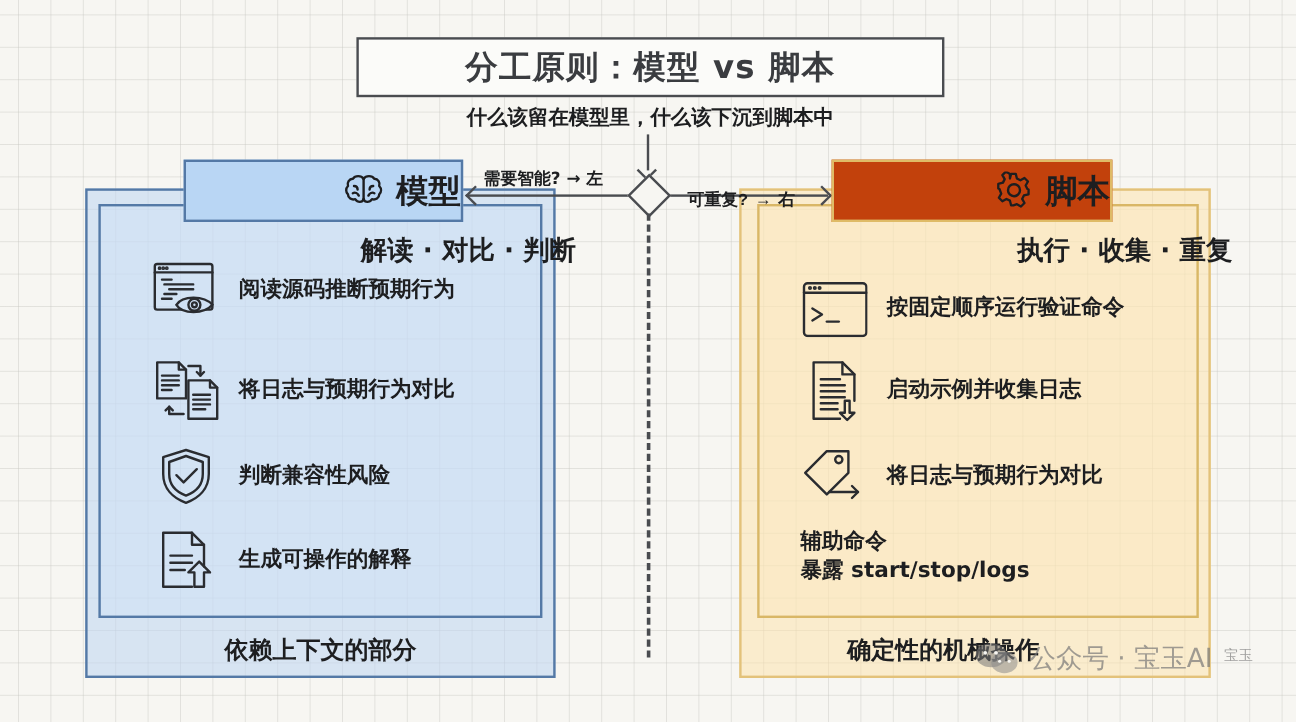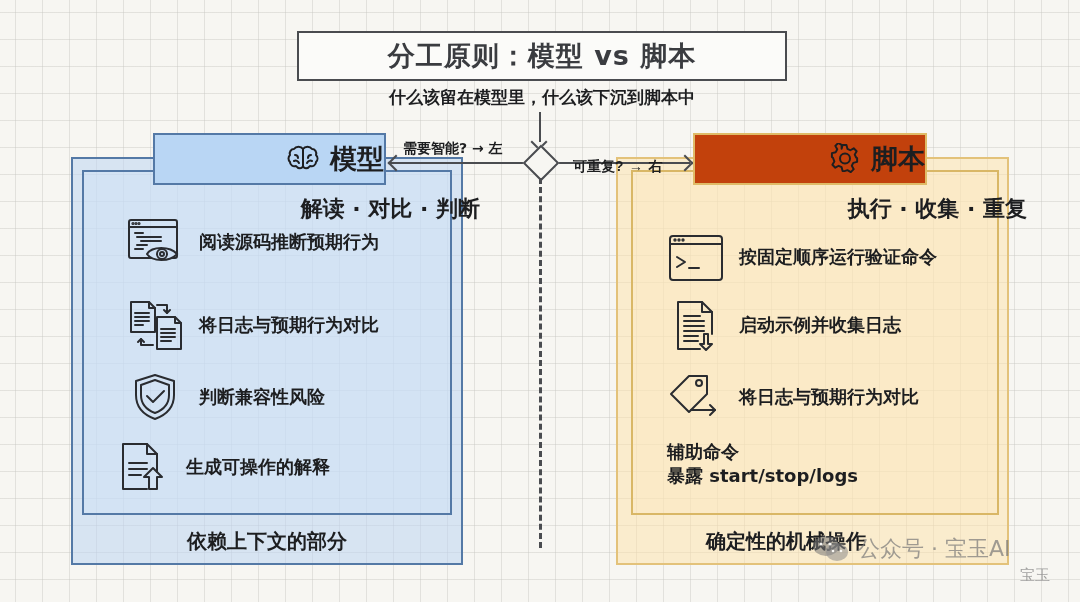--- a/index.html
+++ b/index.html
@@ -48,21 +48,21 @@
   .blue-head{left:153px;top:133px;width:233px;height:52px;background:#b9d6f4;border-color:#5479a6;}
   .orange-head{left:693px;top:133px;width:234px;height:52px;background:#c2410c;border-color:#dfbb67;}
 
   .panel-sub{font-size:22px;font-weight:bold;color:#1d1e20;text-align:right;padding-left:28px;}
   .item{display:flex;align-items:center;gap:16px;}
   .item-icon{width:56px;height:52px;display:flex;align-items:center;justify-content:center;flex:none;}
   .item-text{font-size:18px;font-weight:bold;color:#1d1e20;line-height:24px;}
   .footer{font-size:20px;font-weight:bold;color:#1d1e20;text-align:center;}
 
   .watermark{left:812px;top:534px;display:flex;align-items:center;gap:8px;color:rgba(120,120,120,0.7);font-size:22px;white-space:nowrap;}
-  .watermark-sub{left:1020px;top:566px;font-size:15px;color:rgba(130,130,130,0.75);}
+  .watermark-sub{left:1020px;top:538px;font-size:12px;color:rgba(130,130,130,0.75);}
   svg{display:block;}
 </style>
 </head>
 <body>
 
 <div class="abs title-box">分工原则：模型 vs 脚本</div>
 <div class="abs subtitle">什么该留在模型里，什么该下沉到脚本中</div>
 
 <div class="abs panel-outer blue-outer"></div>
 <div class="abs panel-inner blue-inner"></div>
@@ -129,21 +129,21 @@
 <div class="abs item" style="left:127px;top:371px;">
   <span class="item-icon">
     <svg width="48" height="50" viewBox="0 0 48 50" fill="none" stroke="#2a2c30" stroke-width="2" stroke-linecap="round" stroke-linejoin="round">
       <path d="M24 3l19 6v14c0 12-8 20-19 24C13 43 5 35 5 23V9z"></path>
       <path d="M24 8l14 5v10c0 9-6 15-14 18-8-3-14-9-14-18V13z"></path>
       <path d="M16 24l6 6 11-11"></path>
     </svg>
   </span>
   <span class="item-text">判断兼容性风险</span>
 </div>
-<div class="abs item" style="left:114px;top:441px;">
+<div class="abs item" style="left:127px;top:441px;">
   <span class="item-icon">
     <svg width="50" height="52" viewBox="0 0 50 52" fill="none" stroke="#2a2c30" stroke-width="2" stroke-linecap="round" stroke-linejoin="round">
       <path d="M30 48H6V3h24l10 10v18"></path>
         <path d="M30 3v10h10"></path>
       <path d="M12 22h18M12 28h18M12 34h12"></path>
       <path d="M40 48V36h5l-9-9-9 9h5v12z"></path>
     </svg>
   </span>
   <span class="item-text">生成可操作的解释</span>
 </div>

